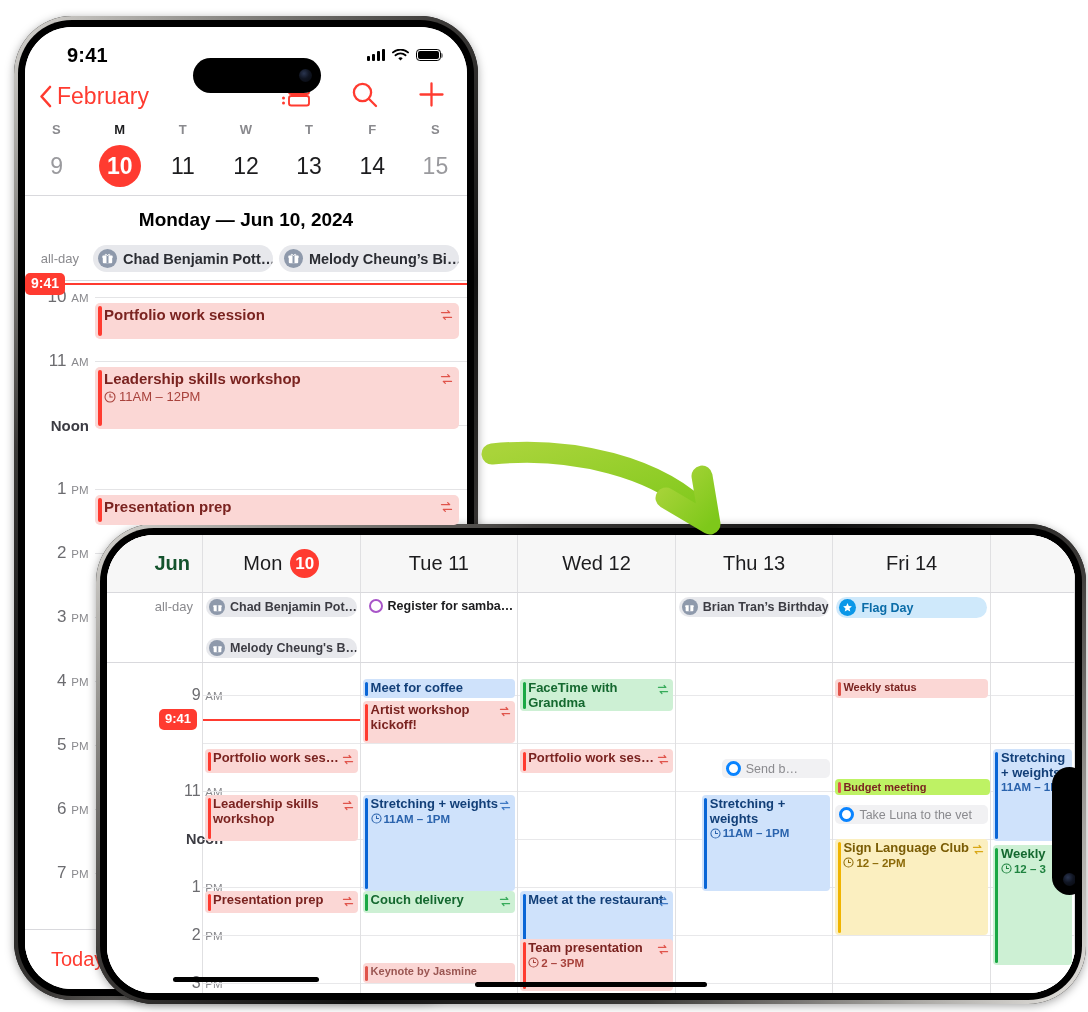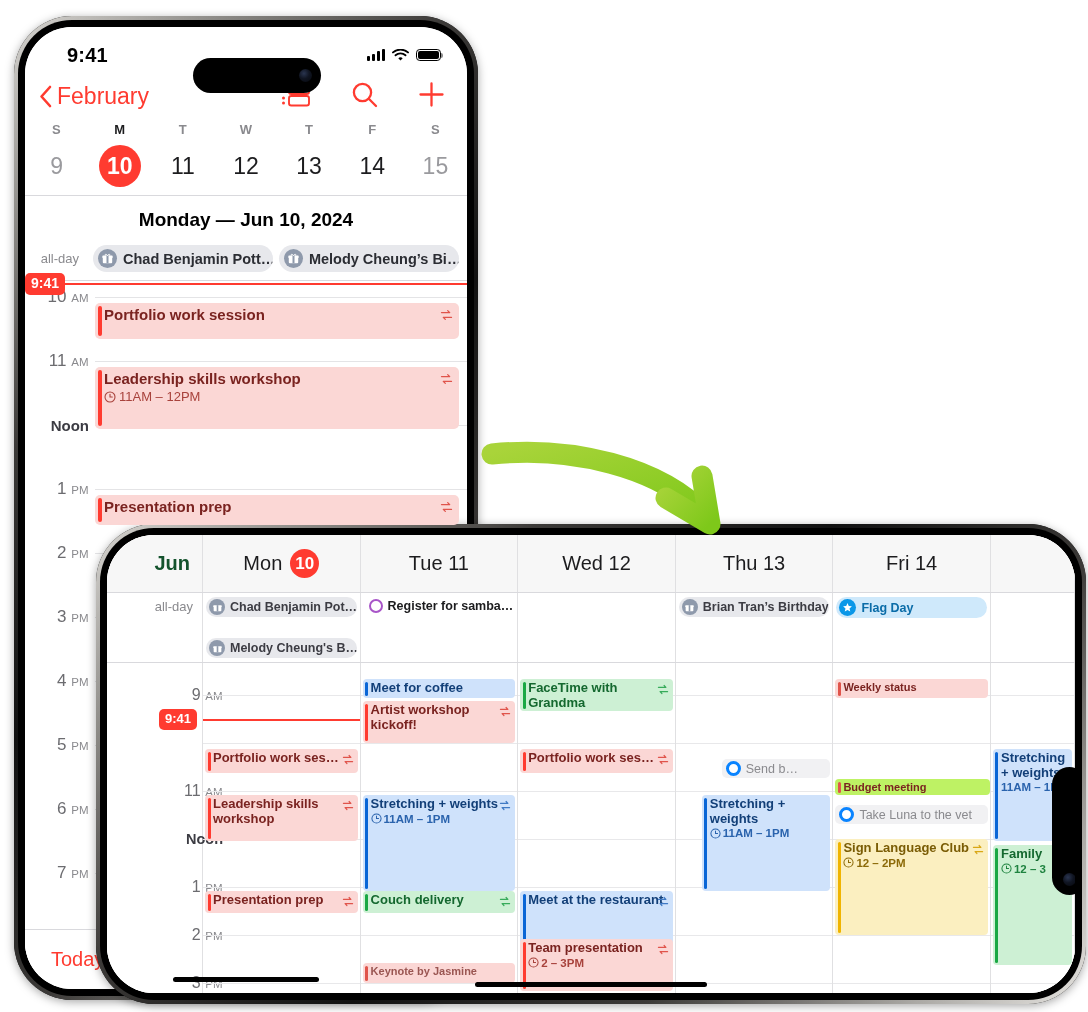--- a/index.html
+++ b/index.html
@@ -756,21 +756,21 @@
           <div class="ev-sm" style="left:2px;right:2px;top:86px;height:92px;background:#cfe2fb">
             <span class="bar" style="background:#0a66d6"></span>
             <div class="ttl" style="color:#123f78">Stretching + weights</div>
             <div class="tm" style="color:#2a63ad">
               <span>11AM – 1PM</span>
             </div>
           </div>
 
           <div class="ev-sm" style="left:2px;right:2px;top:182px;height:120px;background:#cdf0d4">
             <span class="bar" style="background:#1aa844"></span>
-            <div class="ttl" style="color:#14682f">Family</div>
+            <div class="ttl" style="color:#14682f">Weekly</div>
             <div class="tm" style="color:#1f8340">
               <svg width="11" height="11" viewBox="0 0 12 12">
                   <circle cx="6" cy="6" r="5" stroke="#1f8340" stroke-width="1.1" fill="none"></circle>
                   <path d="M6 3.2V6h2.3" stroke="#1f8340" stroke-width="1.1" fill="none" stroke-linecap="round"></path>
                 </svg>
               <span>12 – 3</span>
             </div>
             <span class="rep"><svg width="12" height="11" viewBox="0 0 13 12">
                   <path d="M1.5 3.6h8.2l-2-2M11.5 8.4H3.3l2 2" stroke="#37ab5a" stroke-width="1.3" fill="none" stroke-linecap="round" stroke-linejoin="round"></path>
                 </svg></span>

